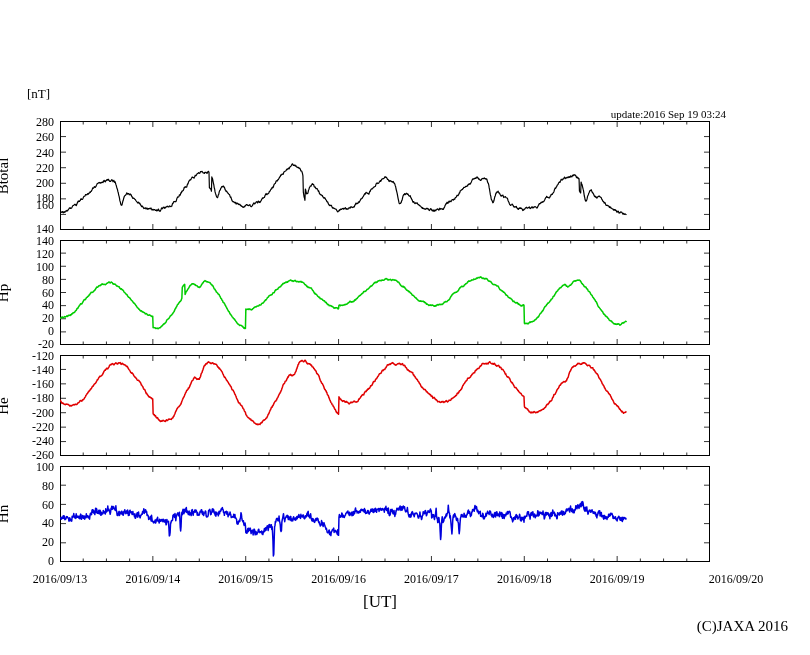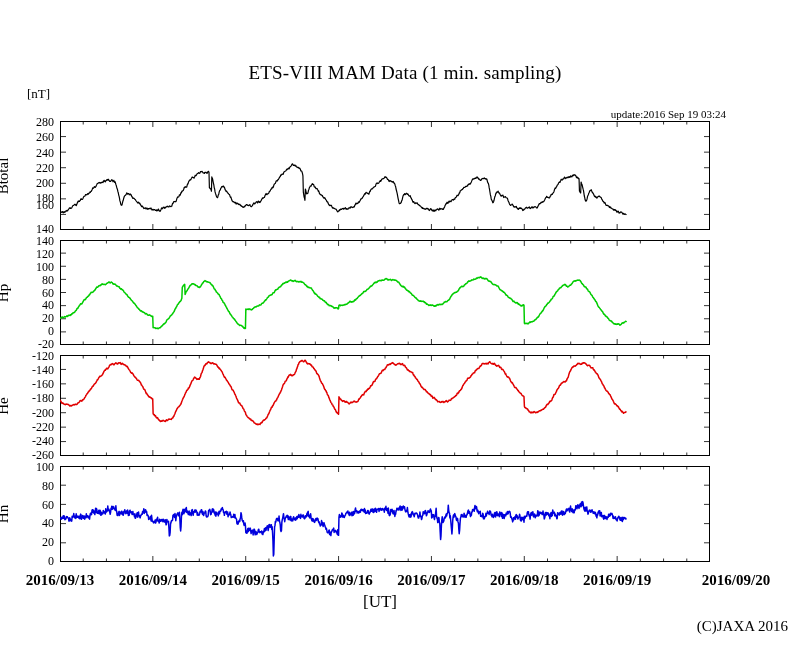--- a/index.html
+++ b/index.html
@@ -27,29 +27,28 @@
   .plotsvg{position:absolute;left:0;top:0;width:100%;height:100%;display:block;}
   .ytick{position:absolute;right:0;font-size:12px;text-align:right;
          white-space:nowrap;transform:translateY(-50%);}
   .ytickwrap{position:absolute;width:34px;left:-40px;top:0;height:100%;}
 
   .axis-rot{position:absolute;left:-68px;top:0;height:100%;width:22px;}
   .axis-rot span{position:absolute;left:50%;top:50%;font-size:15px;
                  transform:translate(-50%,-50%) rotate(-90deg);white-space:nowrap;}
 
   .xticklabels{position:absolute;left:0;top:572px;width:810px;height:20px;}
-  .xticklabels span{position:absolute;font-size:15px;transform:translateX(-50%);
-                    white-space:nowrap;font-weight:bold;}
+  .xticklabels span{position:absolute;font-size:12px;transform:translateX(-50%);
+                    white-space:nowrap;}
 </style>
 </head>
 <body>
 
 <div id="stage">
 
-  <div class="title">ETS-VIII MAM Data (1 min. sampling)</div>
 
   <div class="unit-label">[nT]</div>
 
   <div class="update">update:2016 Sep 19 03:24</div>
 
   <div id="panels">
       <div class="panel" style="top: 121px; height: 109px;">
         <div class="axis-rot">
           <span>Btotal</span>
         </div>

